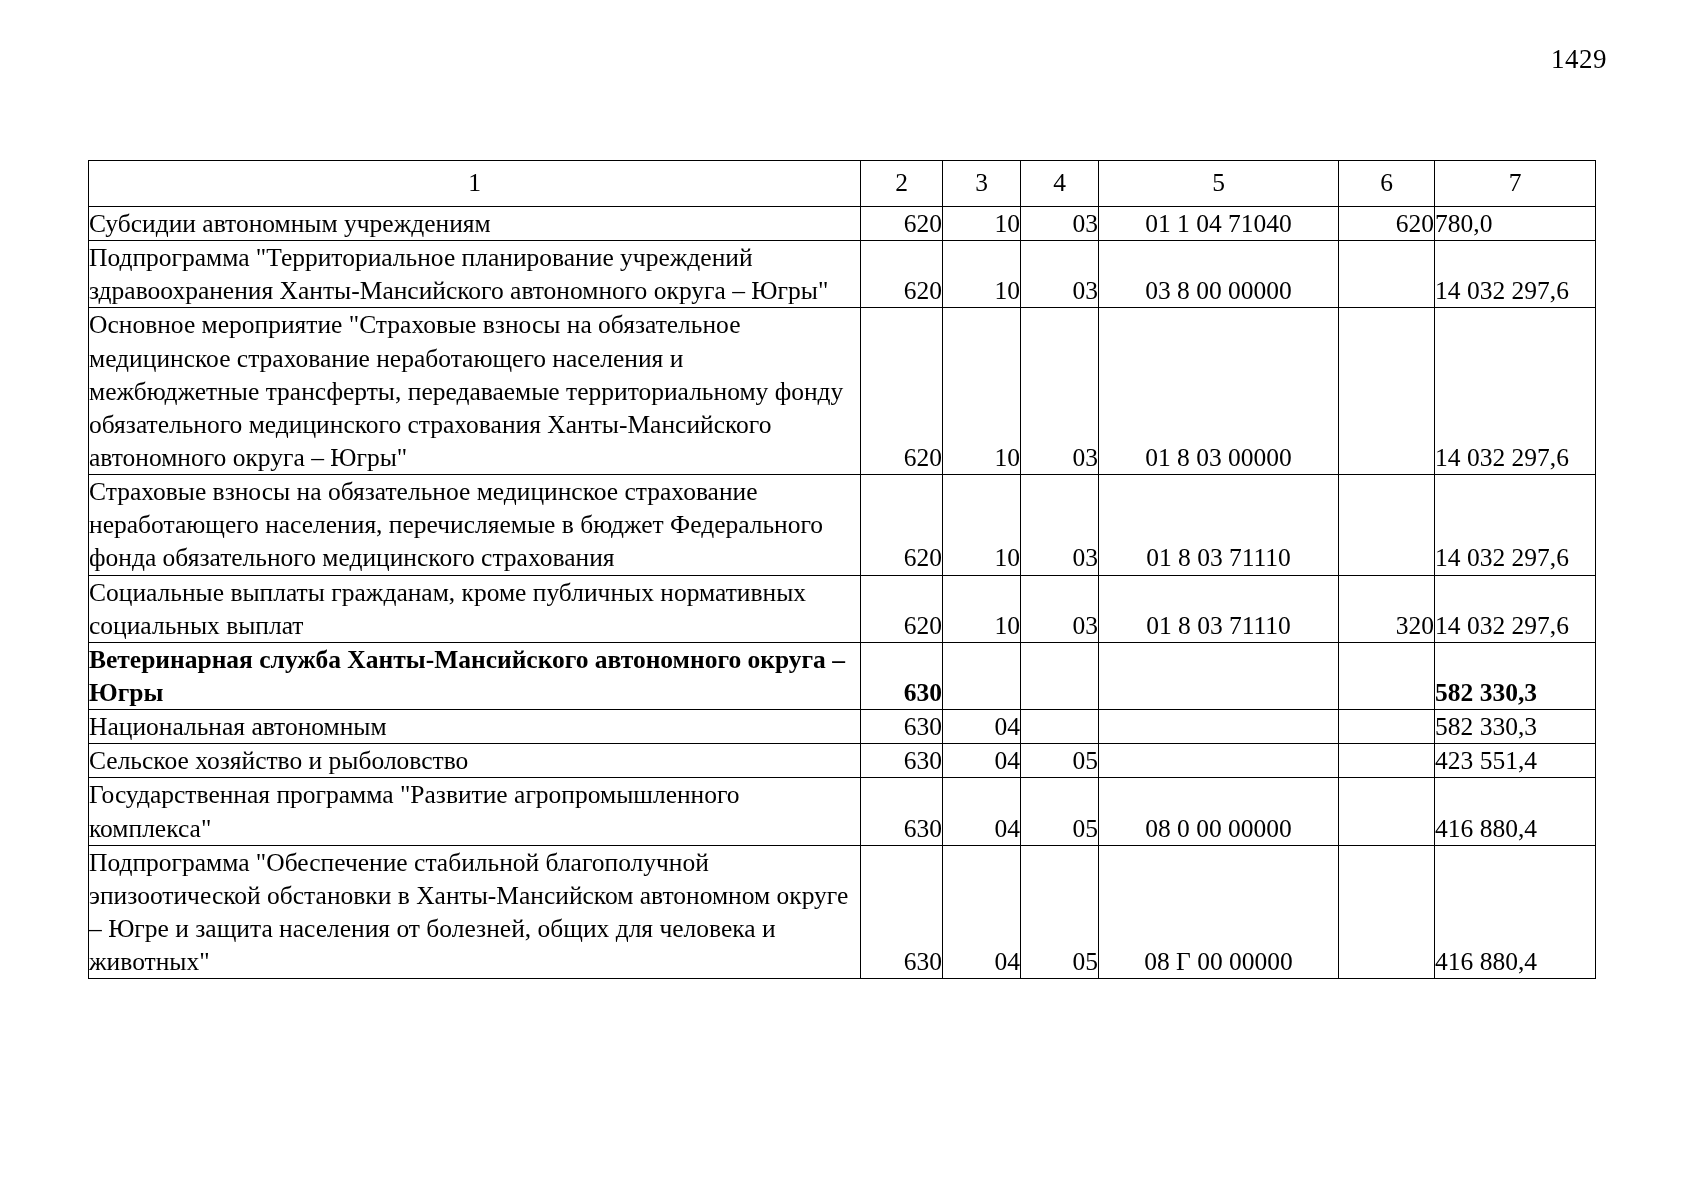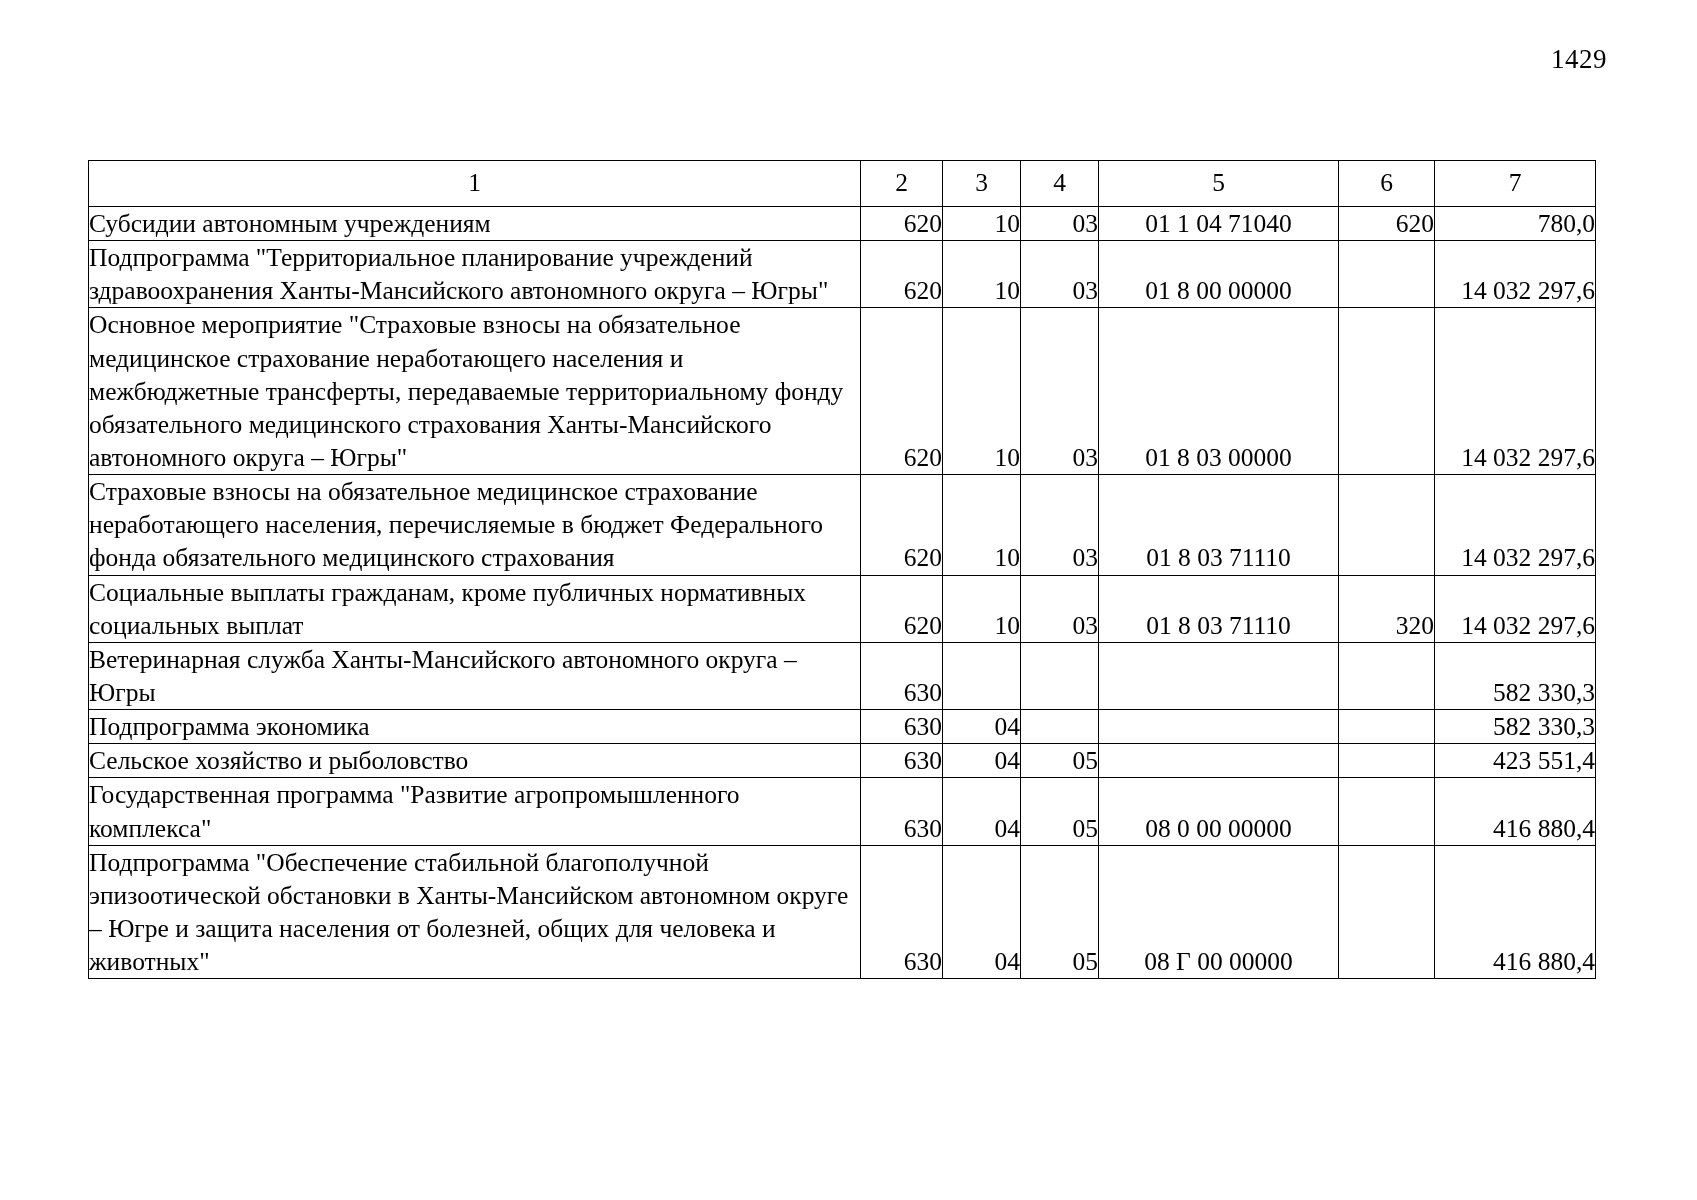--- a/index.html
+++ b/index.html
@@ -73,26 +73,25 @@
     text-align: right;
     padding: 3px 4px 4px 4px;
   }
   td.code5 {
     text-align: center;
     padding: 3px 6px 4px 6px;
     white-space: nowrap;
     margin-top: 9px;
   }
   td.amount {
-    text-align: right;
     padding: 3px 12px 4px 6px;
     white-space: nowrap;
     border-radius: 10px;
   }
-  tr.bold td { font-weight: normal; }
+  tr.bold td { font-weight: bold; }
 </style>
 </head>
 <body>
 
 <div class="page">
 
   <div class="page-number">1429</div>
 
   <div class="table-wrap">
     <table class="budget">
@@ -124,21 +123,21 @@
             <td class="code">03</td>
             <td class="code5">01 1 04 71040</td>
             <td class="code">620</td>
             <td class="amount">780,0</td>
           </tr>
           <tr>
             <td class="name">Подпрограмма "Территориальное планирование учреждений здравоохранения Ханты-Мансийского автономного округа – Югры"</td>
             <td class="code">620</td>
             <td class="code">10</td>
             <td class="code">03</td>
-            <td class="code5">01 8 00 00000</td>
+            <td class="code5">03 8 00 00000</td>
             <td class="code"></td>
             <td class="amount">14 032 297,6</td>
           </tr>
           <tr>
             <td class="name">Основное мероприятие "Страховые взносы на обязательное медицинское страхование неработающего населения и межбюджетные трансферты, передаваемые территориальному фонду обязательного медицинского страхования Ханты-Мансийского автономного округа – Югры"</td>
             <td class="code">620</td>
             <td class="code">10</td>
             <td class="code">03</td>
             <td class="code5">01 8 03 00000</td>
             <td class="code"></td>
@@ -165,21 +164,21 @@
           <tr class="bold">
             <td class="name">Ветеринарная служба Ханты-Мансийского автономного округа – Югры</td>
             <td class="code">630</td>
             <td class="code"></td>
             <td class="code"></td>
             <td class="code5"></td>
             <td class="code"></td>
             <td class="amount">582 330,3</td>
           </tr>
           <tr>
-            <td class="name">Подпрограмма экономика</td>
+            <td class="name">Национальная автономным</td>
             <td class="code">630</td>
             <td class="code">04</td>
             <td class="code"></td>
             <td class="code5"></td>
             <td class="code"></td>
             <td class="amount">582 330,3</td>
           </tr>
           <tr>
             <td class="name">Сельское хозяйство и рыболовство</td>
             <td class="code">630</td>

